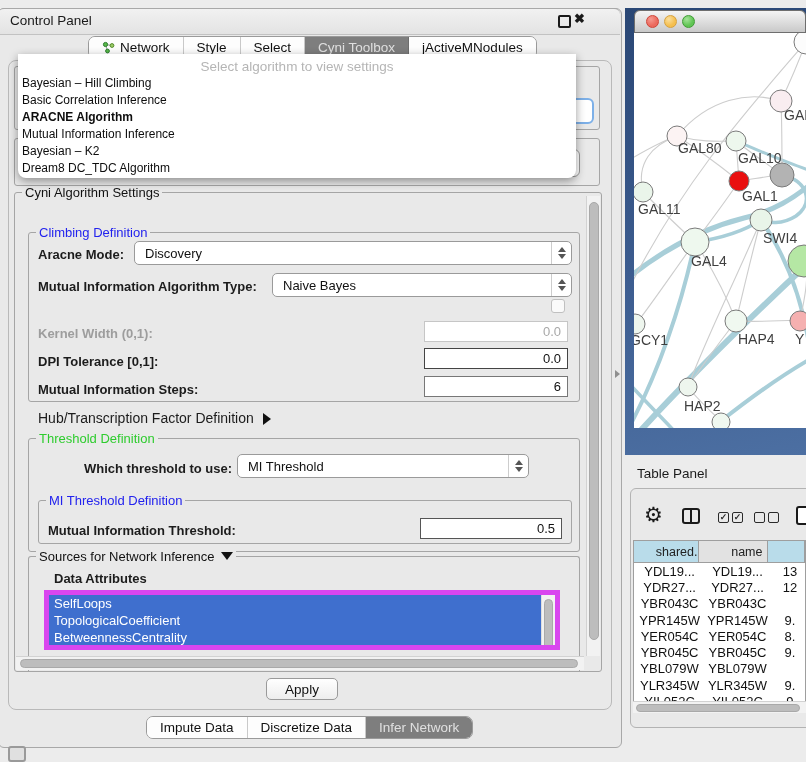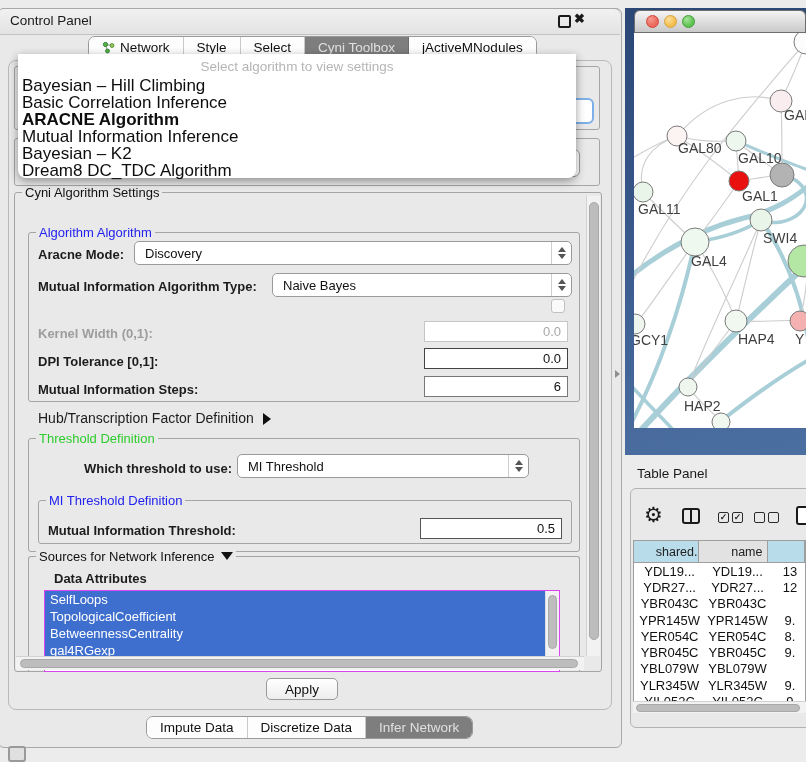--- a/index.html
+++ b/index.html
@@ -43,21 +43,21 @@
   .tfield.dis{border-color:#c6c6c6;color:#a8a8a8;}
   .checkbox{position:absolute;width:14px;height:14px;border:1px solid #c0c0c0;border-radius:3px;background:#fafafa;box-sizing:border-box;}
   
   .vtrack{position:absolute;background:#f2f2f2;border-left:1px solid #d2d2d2;box-sizing:border-box;}
   .htrack{position:absolute;background:#f2f2f2;border-top:1px solid #d2d2d2;box-sizing:border-box;}
   .thumb{position:absolute;background:#bdbdbd;border-radius:5px;border:1px solid #a9a9a9;box-sizing:border-box;}
   
   .popup{position:absolute;left:18px;top:54px;width:558px;height:124px;background:#fff;
          border-radius:0 0 8px 8px;box-shadow:0 3px 10px rgba(0,0,0,.4);z-index:30;}
   .pop-placeholder{position:absolute;left:0;right:0;top:5px;text-align:center;font-size:13.5px;color:#b5b5b5;}
-  .pop-item{position:absolute;left:4px;font-size:17px;color:#0d0d0d;white-space:nowrap;}
+  .pop-item{position:absolute;left:4px;font-size:12px;color:#0d0d0d;white-space:nowrap;}
   .pop-item.bold{font-weight:bold;}
   
   .src-item{height:17px;line-height:17px;background:#3f6fce;color:#fff;font-size:13px;padding-left:5px;white-space:nowrap;}
   
   .pushbtn{position:absolute;display:flex;align-items:center;justify-content:center;
            background:linear-gradient(#ffffff,#ededed);border:1px solid #9a9a9a;border-radius:5px;
            font-size:13.5px;color:#111;box-sizing:border-box;}
   .tri-right{display:inline-block;width:0;height:0;border-left:8px solid #111;
              border-top:6px solid transparent;border-bottom:6px solid transparent;margin-left:9px;vertical-align:-2px;}
   .tri-down{display:inline-block;width:0;height:0;border-top:8px solid #111;
@@ -154,21 +154,21 @@
   </div>
 
   <div class="groupbox" style="left:14px;top:192px;width:588px;height:480px;"></div>
   <div class="legend" style="left:22px;top:186px;color:#111;">Cyni Algorithm Settings</div>
 
   <div class="vtrack" style="left:586px;top:196px;width:14px;height:460px;">
     <div class="thumb" style="left:2px;top:6px;width:10px;height:438px;"></div>
   </div>
 
   <div class="groupbox" style="left:28px;top:232px;width:552px;height:170px;"></div>
-  <div class="legend" style="left:36px;top:226px;color:#2222ee;">Algorithm Algorithm</div>
+  <div class="legend" style="left:36px;top:226px;color:#2222ee;">Climbing Definition</div>
 
   <div class="lbl" style="left:38px;top:247px;">Aracne Mode:</div>
   <div class="combo" style="left:134px;top:241px;width:438px;">
     <span>Discovery</span>
     <span class="combo-arrows">
         <span class="ar-up"></span>
         <span class="ar-dn"></span>
       </span>
   </div>
 
@@ -219,21 +219,21 @@
   <div class="lbl" style="left:48px;top:523px;">Mutual Information Threshold:</div>
   <div class="tfield" style="left:420px;top:518px;width:142px;border-color:#555;">
     <span>0.5</span>
   </div>
 
   <div class="groupbox" style="left:28px;top:556px;width:552px;height:116px;border-bottom:none;border-radius:3px 3px 0 0;"></div>
   <div class="legend" style="left:36px;top:550px;color:#111;">
     <span>Sources for Network Inference</span><span class="tri-down"></span>
   </div>
   <div class="lbl" style="left:38px;top:571px;padding-left:16px;">Data Attributes</div>
-  <div class="abs" style="left:44px;top:590px;width:516px;height:82px;background:#fff;border:1px solid #d946ef;overflow:hidden;box-sizing:border-box;">
+  <div class="abs" style="left:44px;top:590px;width:516px;height:60px;background:#fff;border:5px solid #d946ef;overflow:hidden;box-sizing:border-box;">
     <div id="src-items" style="position:absolute;left:0;top:0;width:501px;">
         <div class="src-item" style="background: rgb(63, 111, 206);">SelfLoops</div>
         <div class="src-item" style="background: rgb(63, 111, 206);">TopologicalCoefficient</div>
         <div class="src-item" style="background: rgb(63, 111, 206);">BetweennessCentrality</div>
         <div class="src-item" style="background: rgb(63, 111, 206);">gal4RGexp</div>
       </div>
     <div class="vtrack" style="right:0;top:0;width:14px;height:66px;border-left:1px solid #ddd;">
       <div class="thumb" style="left:2px;top:4px;width:9px;height:54px;"></div>
     </div>
   </div>

